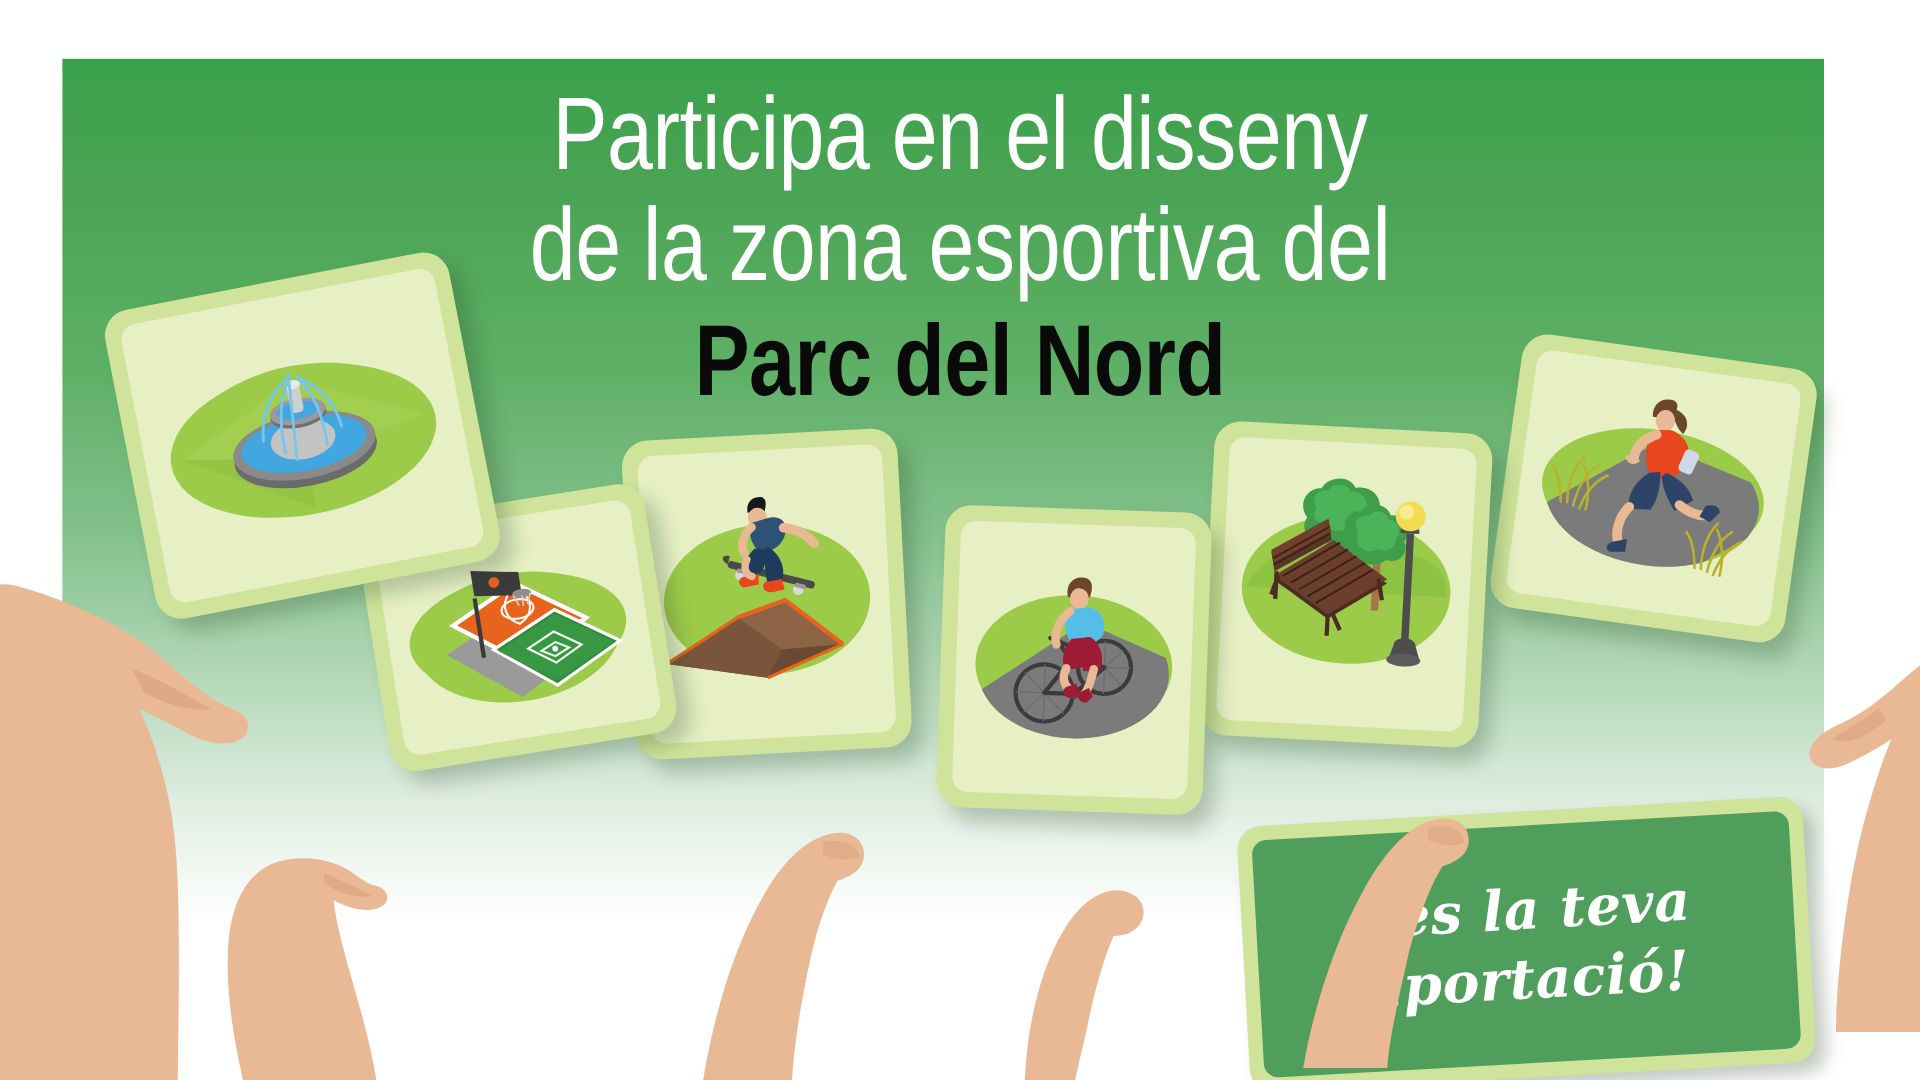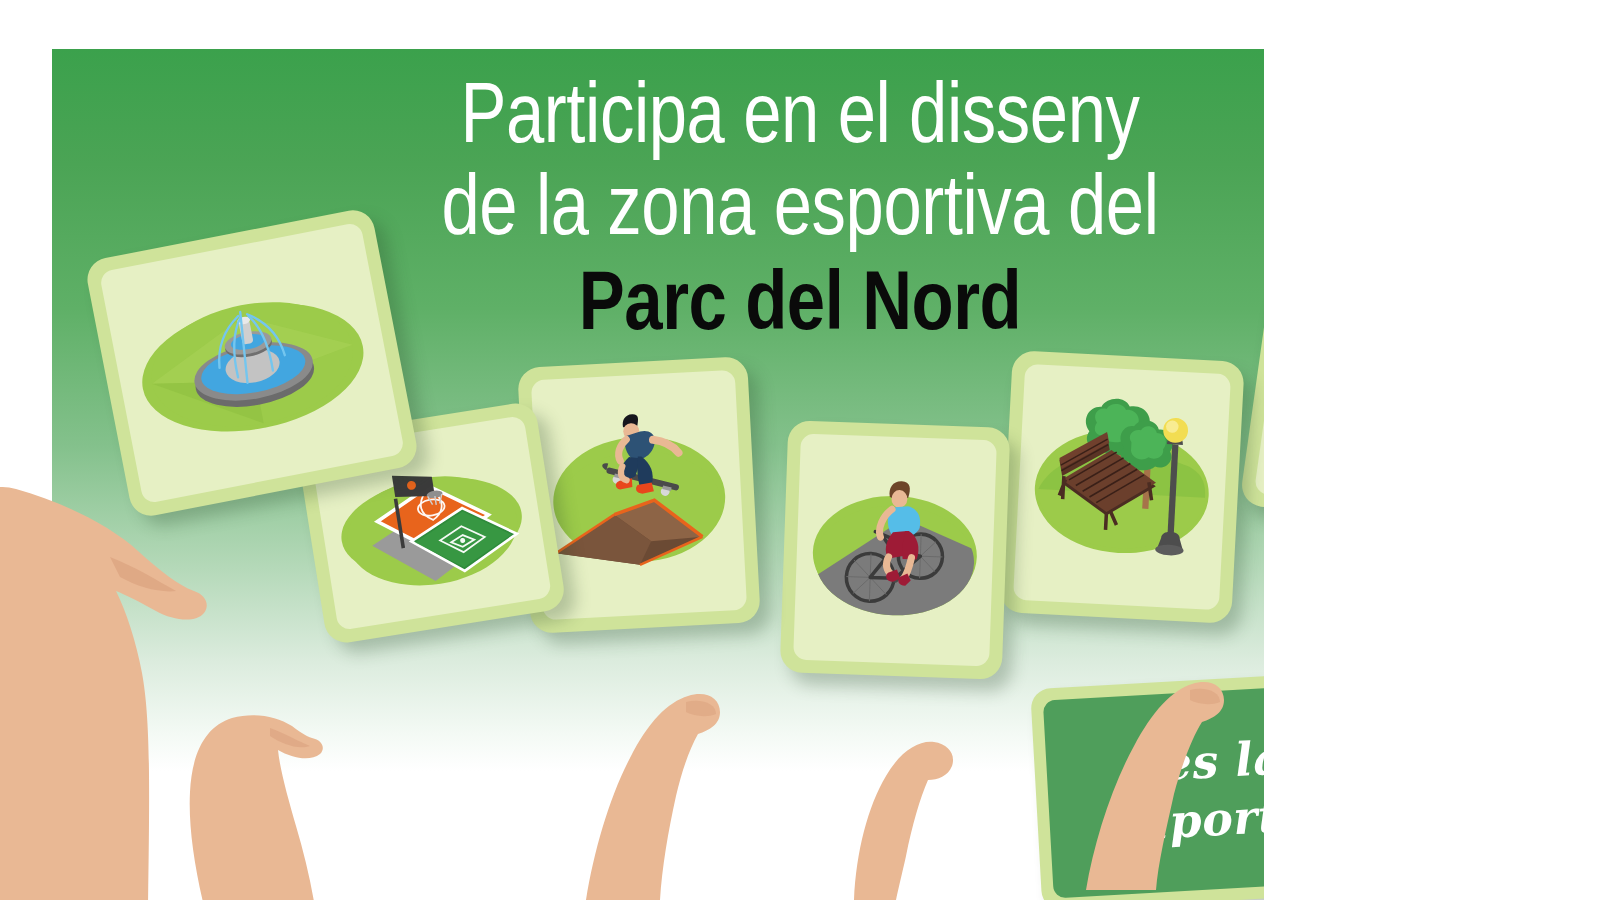--- a/index.html
+++ b/index.html
@@ -1,19 +1,19 @@
 <!DOCTYPE html>
 <html><head>
 <meta charset="utf-8">
 <style>
   * { box-sizing: border-box; margin:0; padding:0; }
   html,body { width:1600px; height:900px; background:#ffffff; overflow:hidden; }
   body { font-family:"Liberation Sans", sans-serif; }
 
-  #stage { position:relative; width:1264px; height:900px; background:#fff; overflow:hidden; }
+  #stage { position:relative; width:1600px; height:900px; background:#fff; overflow:hidden; }
 
   
   #panel {
     position:absolute; left:52px; top:49px; width:1468px; height:722px;
     background:linear-gradient(to bottom,
       #3ba14c 0%,
       #4ba455 16%,
       #5fb067 36%,
       #84c18c 55%,
       #b5d9b9 72%,

